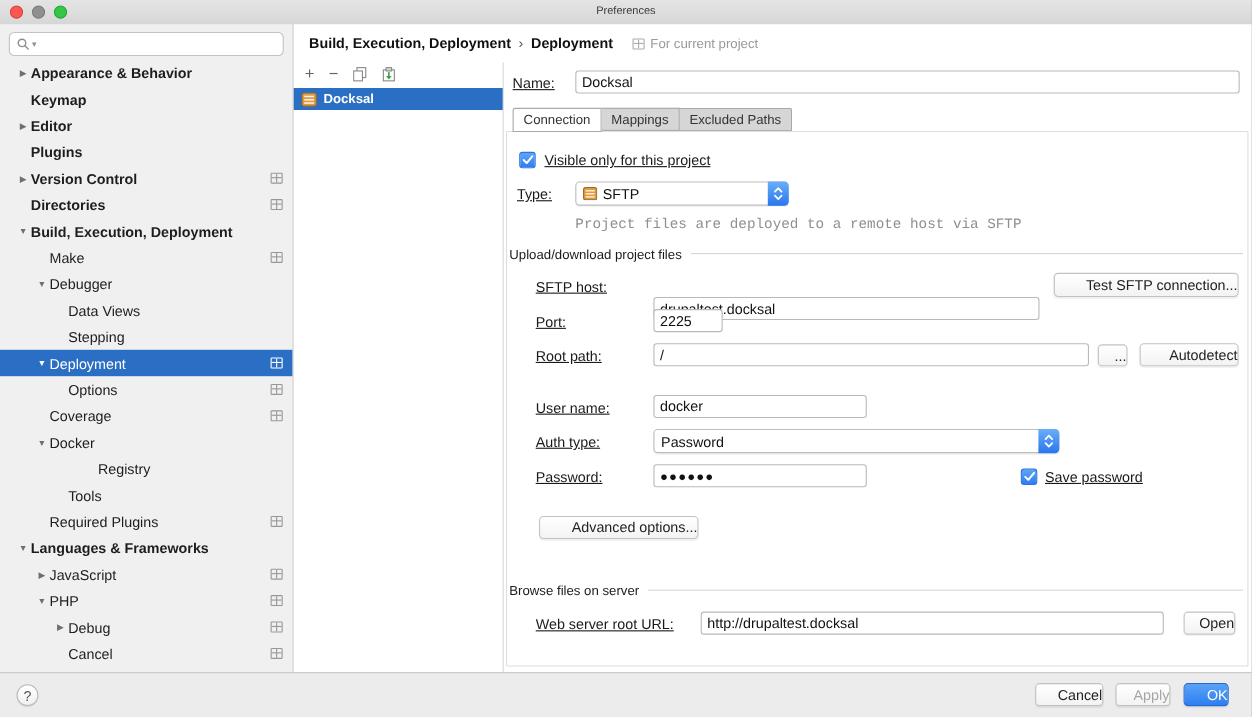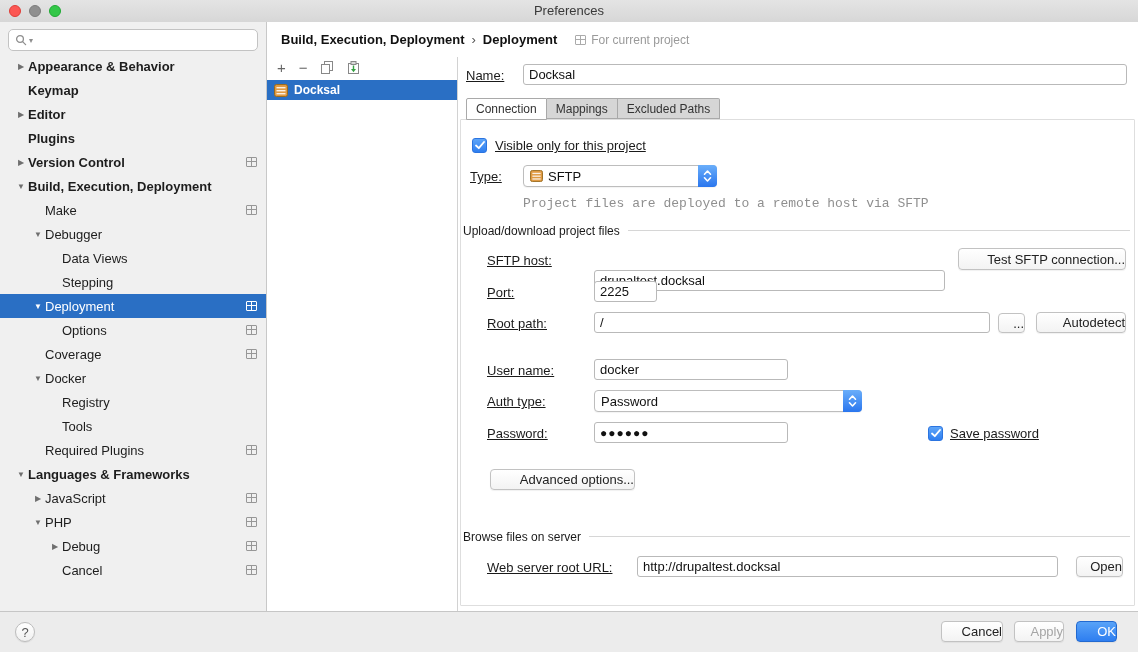--- a/index.html
+++ b/index.html
@@ -3,21 +3,21 @@
 <meta charset="utf-8">
 <style>
   * { box-sizing: border-box; }
   html,body { margin:0; padding:0; background:#555; }
   .window { position:relative; width:1138px; height:652px; overflow:hidden;
             font-family:"Liberation Sans", sans-serif; background:#fff; }
 
   
   .titlebar { position:absolute; left:0; top:0; right:0; height:36px;
               background:linear-gradient(#e4e4e4,#cfcfcf); border-bottom:1px solid #b0b0b0;
-              text-align:center; font-size:13px; color:#3a3a3a; line-height:21px; }
+              text-align:center; font-size:10px; color:#3a3a3a; line-height:21px; }
   .traffic { position:absolute; left:9px; top:5px; display:flex; gap:8px; }
   .light { width:12px; height:12px; border-radius:50%; display:inline-block; }
   .light.red   { background:#fc5753; border:1px solid #df3e38; }
   .light.mid   { background:#8f8f8f; border:1px solid #7c7c7c; }
   .light.green { background:#33c748; border:1px solid #1faa33; }
 
   
   .sidebar { position:absolute; left:0; top:22px; width:267px; bottom:41px;
              background:#f0f0f0; border-right:1px solid #c8c8c8; overflow:hidden; }
   .searchbox { margin:7px 8px 3px 8px; height:22px; background:#fff;
@@ -140,20 +140,25 @@
         <div class="tree-row bold" style="padding-left: 14px;">
           <span class="arrow"></span>
           <span class="lbl">Plugins</span>
         </div>
         <div class="tree-row bold" style="padding-left: 14px;">
           <span class="arrow">▶</span>
           <span class="lbl">Version Control</span>
           <span class="shared"></span>
         </div>
         <div class="tree-row bold" style="padding-left: 14px;">
+          <span class="arrow"></span>
+          <span class="lbl">Directories</span>
+          <span class="shared"></span>
+        </div>
+        <div class="tree-row bold" style="padding-left: 14px;">
           <span class="arrow">▼</span>
           <span class="lbl">Build, Execution, Deployment</span>
         </div>
         <div class="tree-row" style="padding-left: 31px;">
           <span class="arrow"></span>
           <span class="lbl">Make</span>
           <span class="shared"></span>
         </div>
         <div class="tree-row" style="padding-left: 31px;">
           <span class="arrow">▼</span>
@@ -179,21 +184,21 @@
         </div>
         <div class="tree-row" style="padding-left: 31px;">
           <span class="arrow"></span>
           <span class="lbl">Coverage</span>
           <span class="shared"></span>
         </div>
         <div class="tree-row" style="padding-left: 31px;">
           <span class="arrow">▼</span>
           <span class="lbl">Docker</span>
         </div>
-        <div class="tree-row" style="padding-left: 48px;">
+        <div class="tree-row" style="padding-left: 75px;">
           <span class="arrow"></span>
           <span class="lbl">Registry</span>
         </div>
         <div class="tree-row" style="padding-left: 48px;">
           <span class="arrow"></span>
           <span class="lbl">Tools</span>
         </div>
         <div class="tree-row" style="padding-left: 31px;">
           <span class="arrow"></span>
           <span class="lbl">Required Plugins</span>
@@ -318,21 +323,21 @@
 
     <span class="flabel" style="left:29px; top:259px;">Root path:</span>
     <input class="field" style="left: 136px; top: 255px; width: 396px;" value="/">
     <button class="mbtn" style="left:540px; top:256px; width:27px; height:20px;">...</button>
     <button class="mbtn" style="left:578px; top:255px; width:90px;">Autodetect</button>
 
     <span class="flabel" style="left:29px; top:306px;">User name:</span>
     <input class="field" style="left: 136px; top: 302px; width: 194px;" value="docker">
 
     <span class="flabel" style="left:29px; top:337px;">Auth type:</span>
-    <div class="dropdown" style="left:136px; top:333px; width:268px;">
+    <div class="dropdown" style="left:136px; top:333px; width:369px;">
       <span class="dd-label">Password</span>
       <span class="stepper">
         <svg width="9" height="14" viewBox="0 0 9 14">
           <path d="M1.5 5.2 L4.5 2 L7.5 5.2" fill="none" stroke="#fff" stroke-width="1.6" stroke-linecap="round" stroke-linejoin="round"></path>
           <path d="M1.5 8.8 L4.5 12 L7.5 8.8" fill="none" stroke="#fff" stroke-width="1.6" stroke-linecap="round" stroke-linejoin="round"></path>
         </svg>
       </span>
     </div>
 
     <span class="flabel" style="left:29px; top:369px;">Password:</span>

